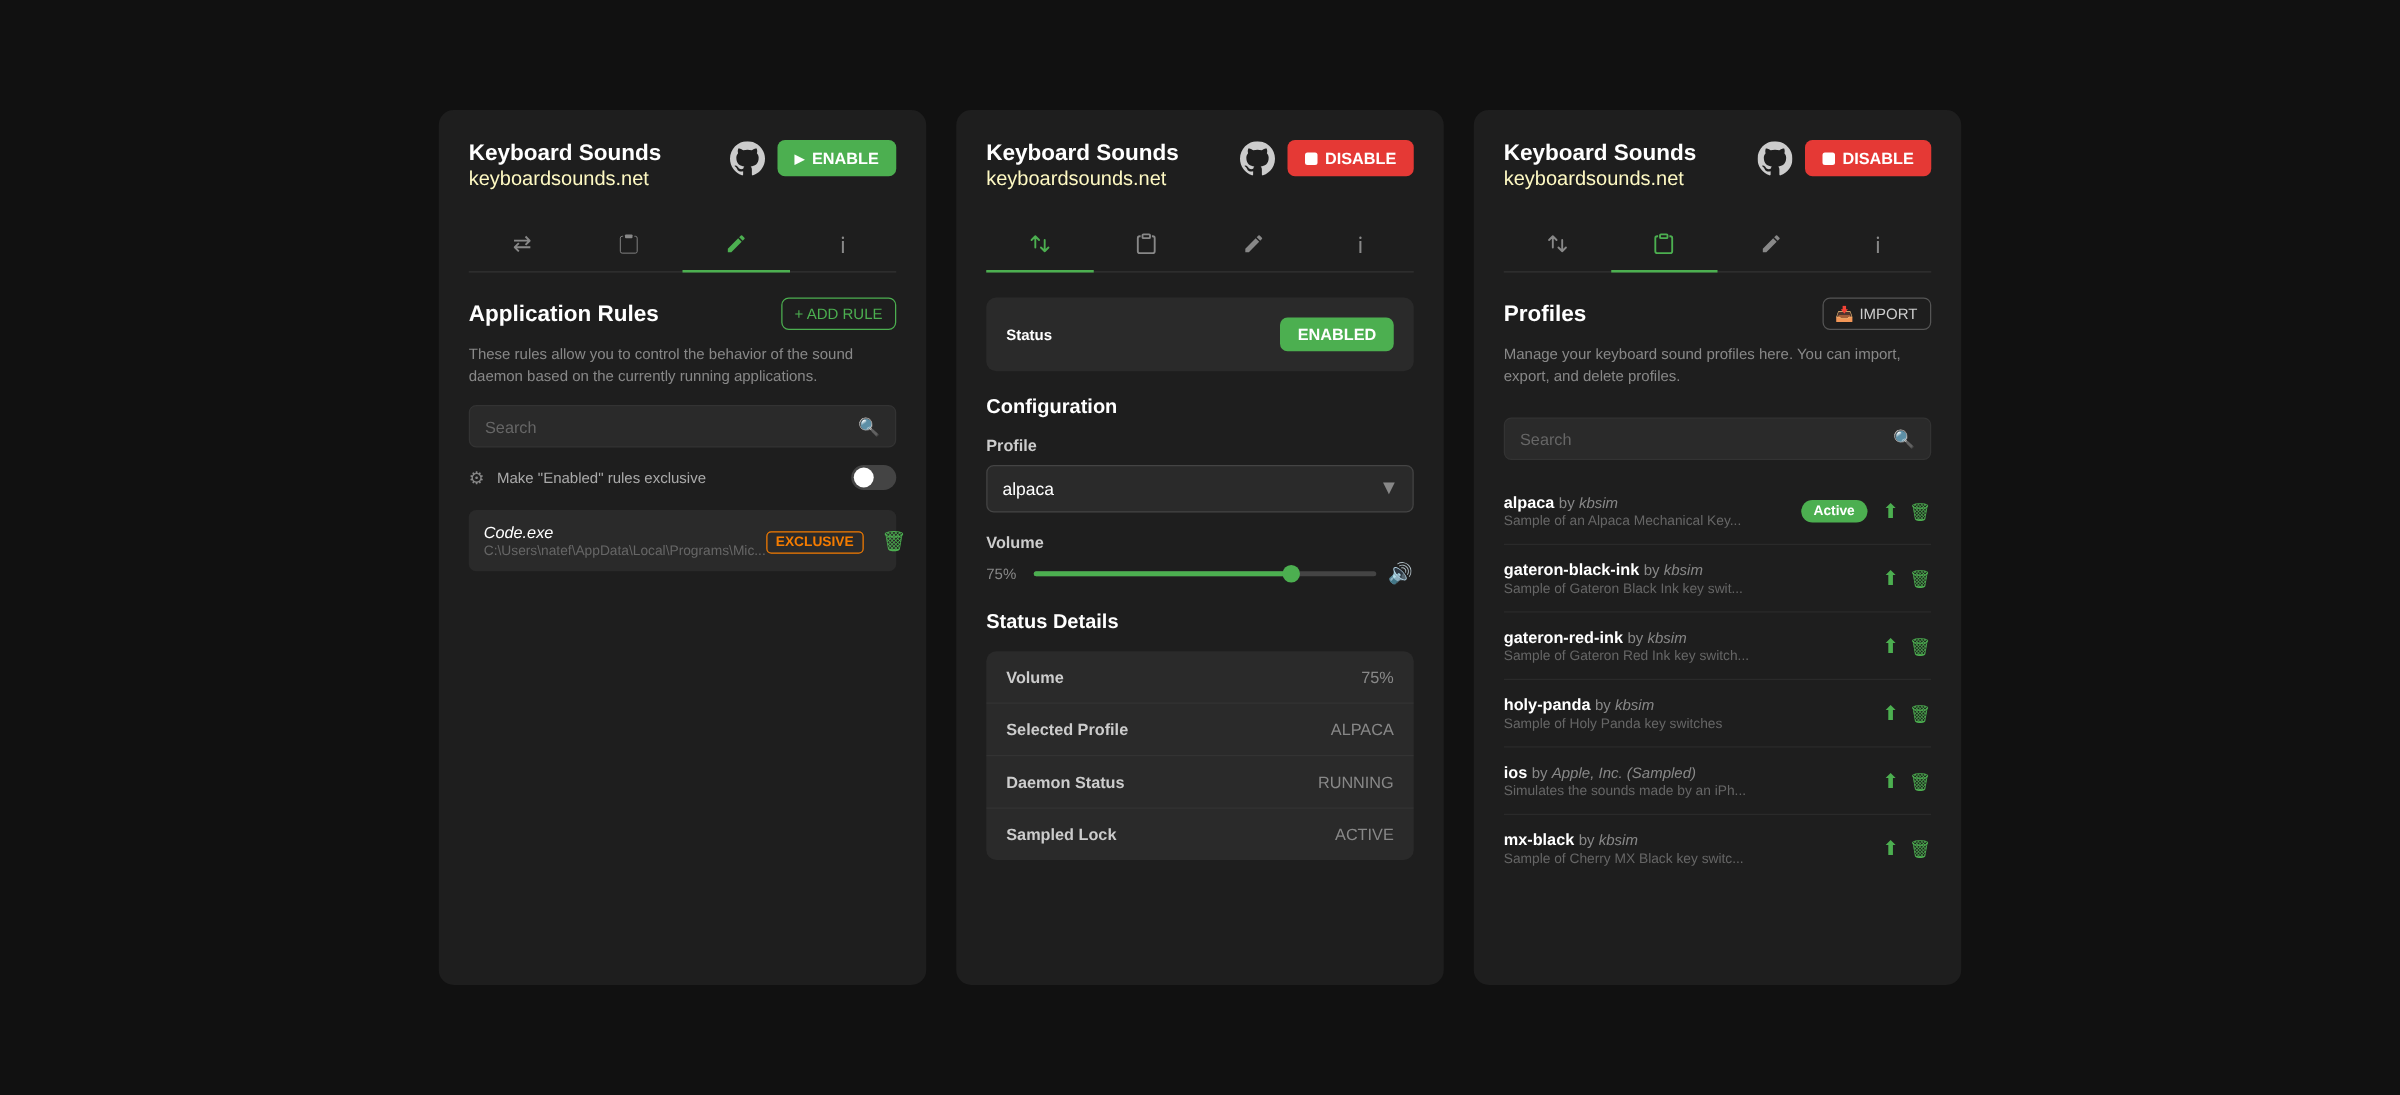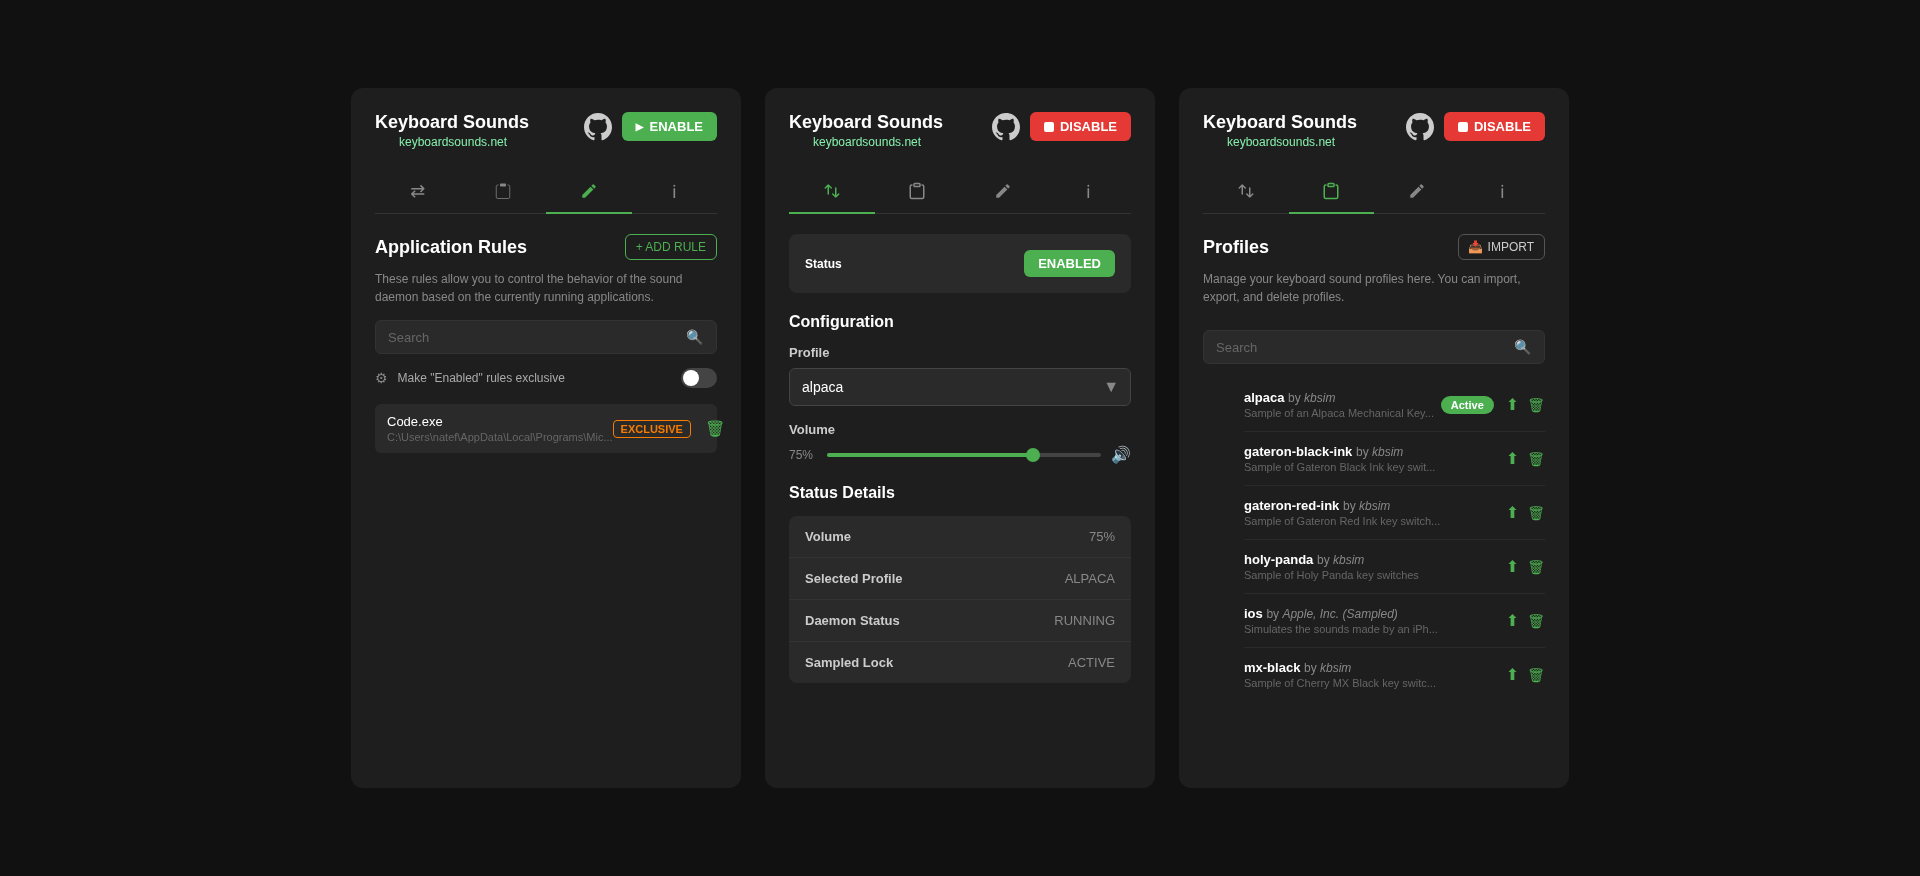--- a/index.html
+++ b/index.html
@@ -29,23 +29,22 @@
       margin-bottom: 20px;
     }
     .panel-title-block {}
     .panel-title {
       font-size: 18px;
       font-weight: 600;
       color: #fff;
       margin-bottom: 2px;
     }
     .panel-subtitle {
-      font-size: 12px;
-      color: #86efac;
-      margin-left: 24px;
+      font-size: 16px;
+      color: #fef9c3;
     }
     .panel-header-actions {
       display: flex;
       align-items: center;
       gap: 10px;
     }
     .github-icon {
       width: 28px;
       height: 28px;
       fill: #ccc;
@@ -194,21 +193,21 @@
     
     .rule-item {
       background: #2a2a2a;
       border-radius: 6px;
       padding: 10px 12px;
       display: flex;
       align-items: center;
       justify-content: space-between;
     }
     .rule-info {}
-    .rule-name { font-size: 13px; color: #fff; margin-bottom: 2px; }
+    .rule-name { font-size: 13px; color: #fff; margin-bottom: 2px; font-style: italic; }
     .rule-path { font-size: 11px; color: #666; }
     .rule-badge {
       background: transparent;
       color: #f57c00;
       border: 1px solid #f57c00;
       border-radius: 4px;
       padding: 2px 7px;
       font-size: 11px;
       font-weight: 600;
       margin-right: 8px;
@@ -341,21 +340,20 @@
       align-items: center;
       gap: 4px;
     }
     .profiles-desc { font-size: 12px; color: #888; line-height: 1.5; margin-bottom: 24px; }
     .profile-item {
       display: flex;
       align-items: center;
       justify-content: space-between;
       padding: 12px 0;
       border-bottom: 1px solid #2a2a2a;
-      margin-left: 41px;
     }
     .profile-item:last-child { border-bottom: none; }
     .profile-info { flex: 1; }
     .profile-name { font-size: 13px; color: #fff; font-weight: 600; }
     .profile-name .by { font-weight: 400; color: #888; font-size: 12px; }
     .profile-desc { font-size: 11px; color: #666; margin-top: 2px; }
     .profile-actions { display: flex; align-items: center; gap: 8px; }
     .active-badge {
       background: #4caf50;
       color: #fff;

